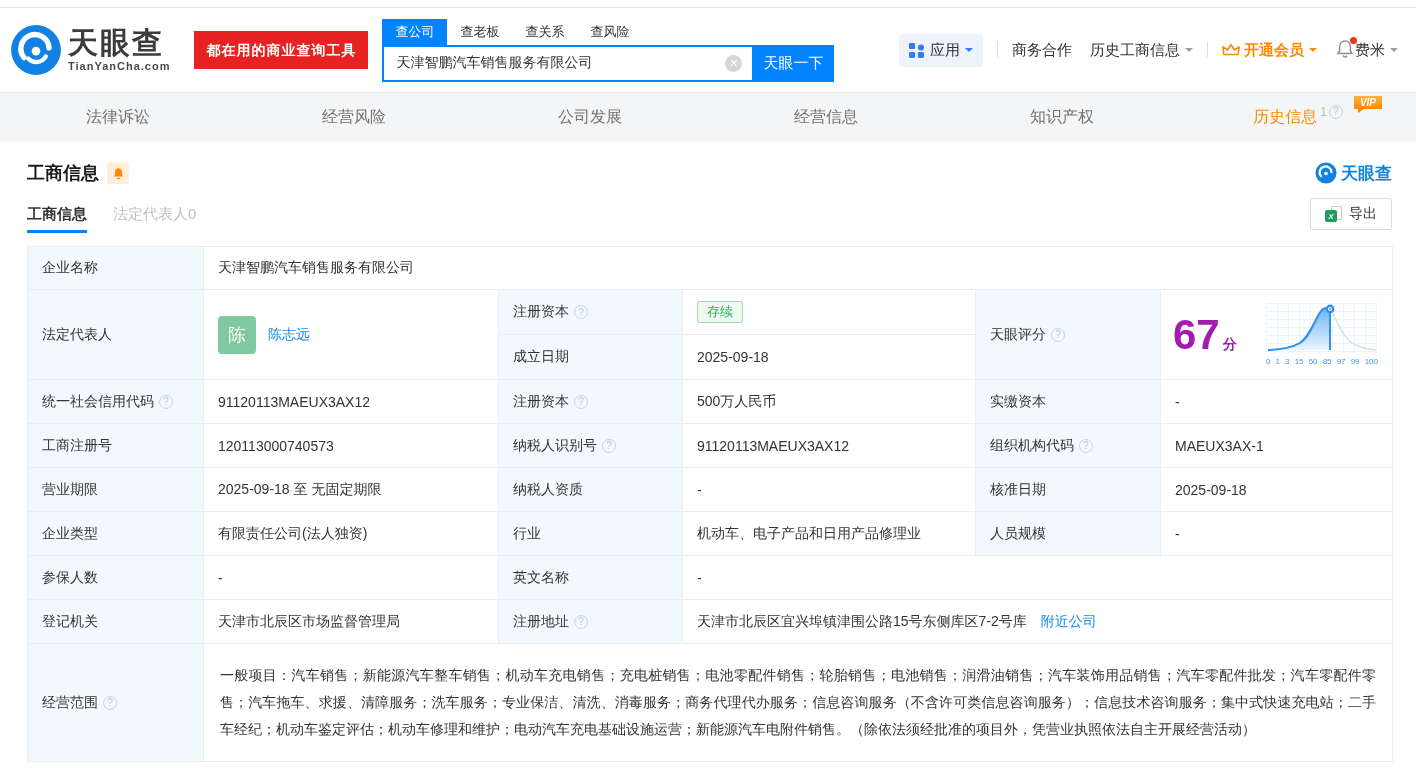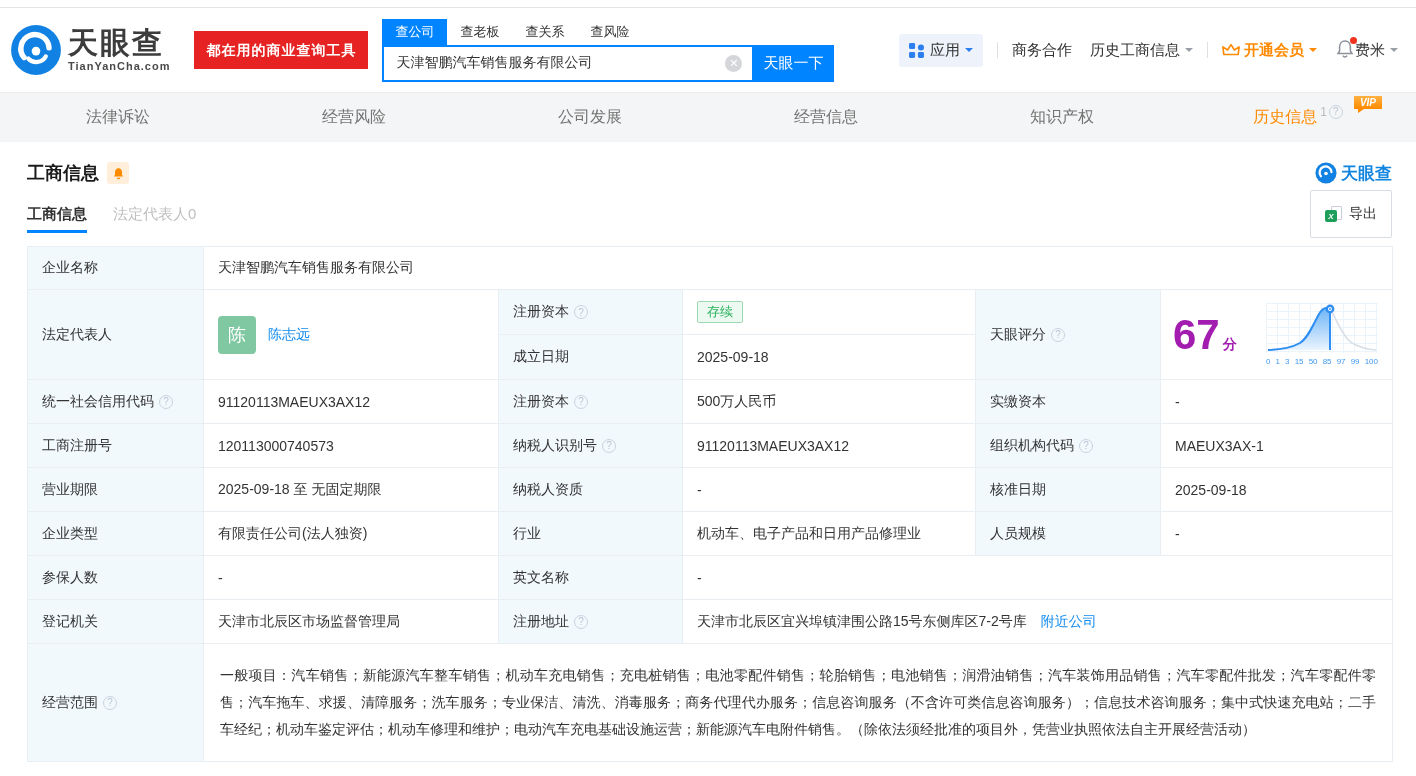--- a/index.html
+++ b/index.html
@@ -73,21 +73,21 @@
   .watermark svg { width:22px; height:22px; }
   .watermark span { font-size:17px; font-weight:bold; color:#1285df; margin-left:4px; }
 
   
   .subtab-row { margin:6px 24px 0 27px; height:36px; display:flex; align-items:center; position:relative; }
   .subtab { font-size:15px; cursor:pointer; position:relative; }
   .subtab.active { font-weight:bold; color:#333; }
   .subtab.active::after { content:""; position:absolute; left:0; right:0; bottom:-9px; height:3px; background:#0084ff; }
   .subtab.muted { color:#bfbfbf; margin-left:26px; }
   .export-btn { margin-left:auto; display:flex; align-items:center; border:1px solid #d8dde3; border-radius:2px;
-    background:#fff; height:48px; padding:0 14px; font-size:14px; color:#333; cursor:pointer; font-family:inherit; }
+    background:#fff; height:32px; padding:0 14px; font-size:14px; color:#333; cursor:pointer; font-family:inherit; }
   .xls-icon { position:relative; width:17px; height:16px; margin-right:7px; }
   .xls-icon .page { position:absolute; right:0; top:0; width:11px; height:14px; background:#fff; border:1px solid #c9ced6; border-radius:1px; }
   .xls-icon .sheet { position:absolute; left:0; bottom:0; width:12px; height:12px; background:#1e9e5a; border-radius:2px;
     color:#fff; font-size:8px; font-weight:bold; display:flex; align-items:center; justify-content:center; }
   .xls-icon .sheet::before { content:"X"; }
 
   
   .info-table { width:1365px; margin:14px 24px 0 27px; border-collapse:collapse; table-layout:fixed; }
   .info-table td { border:1px solid #e9eef3; font-size:14px; vertical-align:middle; padding:0 14px; }
   td.lbl { background:#f2f9fd; color:#333; }

